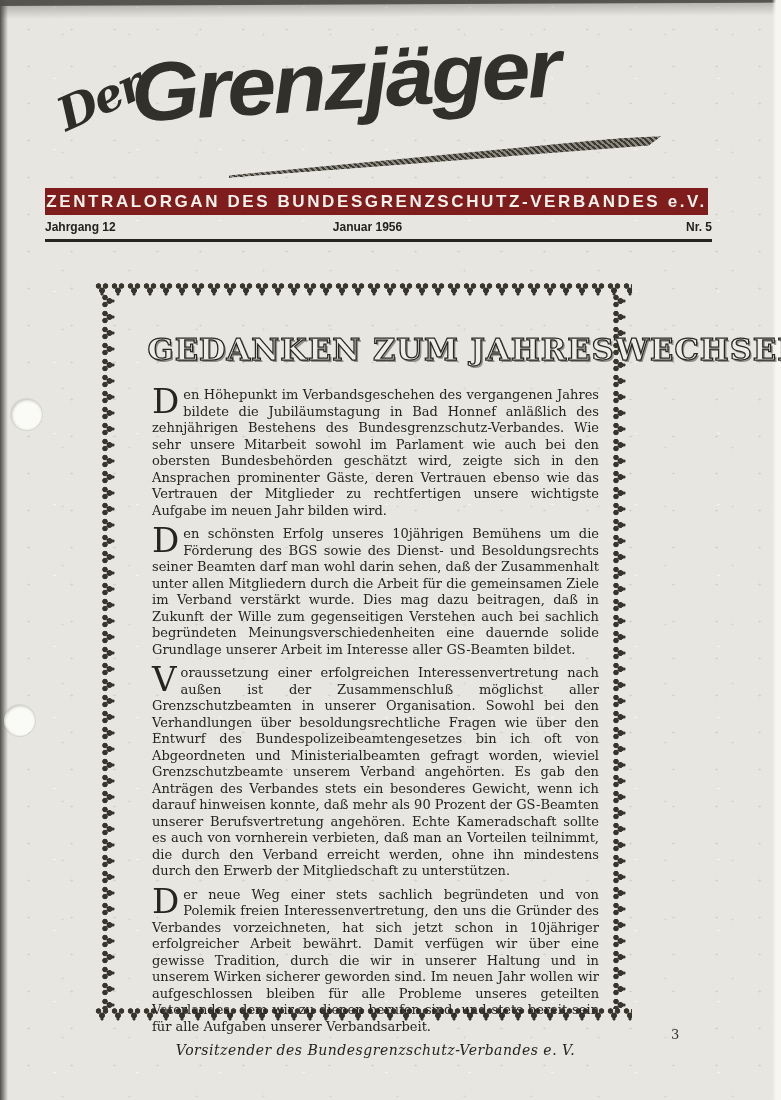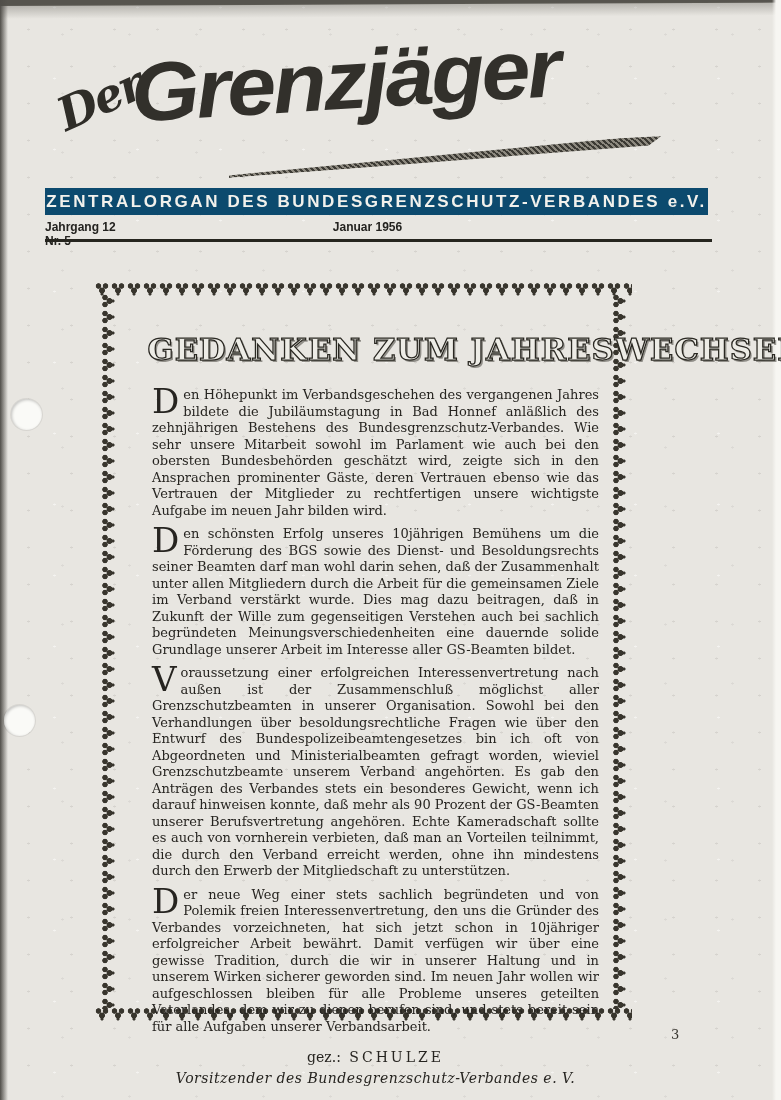--- a/index.html
+++ b/index.html
@@ -41,29 +41,29 @@
     transform:rotate(-3.5deg) scaleX(1.06);transform-origin:left top;
   }
   .logo-swoosh{
     position:absolute;left:228px;top:151px;width:434px;height:11px;
     transform:rotate(-4.2deg);
     background:repeating-linear-gradient(45deg,#3c3a34 0 2px,#8d897f 2px 4px);
     clip-path:polygon(0 78%,90% 0,100% 10%,97% 85%,0 100%);
   }
   .banner{
     position:absolute;left:45px;top:188px;width:663px;height:27px;
-    background:#0c4a6e;color:#f2f1ec;
+    background:#7f1d1d;color:#f2f1ec;
     font-family:"Liberation Sans",sans-serif;font-weight:bold;
     font-size:17px;letter-spacing:2.6px;line-height:27px;text-align:center;
     white-space:nowrap;
   }
   .info-row{
     position:absolute;left:45px;top:220px;width:667px;
     display:flex;justify-content:space-between;align-items:baseline;
-    font-family:"Liberation Sans",sans-serif;font-weight:bold;font-size:12px;color:#23221f;flex-direction:column;
+    font-family:"Liberation Sans",sans-serif;font-weight:bold;font-size:12px;color:#23221f;
   }
   .info-center{position:absolute;left:0;right:22px;text-align:center;}
   .rule{position:absolute;left:45px;top:239px;width:667px;height:3px;background:#26251f;}
 
   
   .frame{position:absolute;left:100px;top:281px;width:526px;height:740px;}
   .orn{position:absolute;--ink:#38352d;}
   .orn-h{
     left:-6px;right:-6px;height:15px;
     background-image:
@@ -147,19 +147,18 @@
       <div class="article-title">GEDANKEN ZUM JAHRESWECHSEL</div>
 
       <p class="para"><span class="dropcap">D</span><span>en Höhepunkt im Verbandsgeschehen des vergangenen Jahres bildete die Jubiläumstagung in Bad Honnef anläßlich des zehnjährigen Bestehens des Bundesgrenzschutz-Verbandes. Wie sehr unsere Mitarbeit sowohl im Parlament wie auch bei den obersten Bundesbehörden geschätzt wird, zeigte sich in den Ansprachen prominenter Gäste, deren Vertrauen ebenso wie das Vertrauen der Mitglieder zu rechtfertigen unsere wichtigste Aufgabe im neuen Jahr bilden wird.</span></p>
 
       <p class="para"><span class="dropcap">D</span><span>en schönsten Erfolg unseres 10jährigen Bemühens um die Förderung des BGS sowie des Dienst- und Besoldungsrechts seiner Beamten darf man wohl darin sehen, daß der Zusammenhalt unter allen Mitgliedern durch die Arbeit für die gemeinsamen Ziele im Verband verstärkt wurde. Dies mag dazu beitragen, daß in Zukunft der Wille zum gegenseitigen Verstehen auch bei sachlich begründeten Meinungsverschiedenheiten eine dauernde solide Grundlage unserer Arbeit im Interesse aller GS-Beamten bildet.</span></p>
 
       <p class="para"><span class="dropcap">V</span><span>oraussetzung einer erfolgreichen Interessenvertretung nach außen ist der Zusammenschluß möglichst aller Grenzschutzbeamten in unserer Organisation. Sowohl bei den Verhandlungen über besoldungsrechtliche Fragen wie über den Entwurf des Bundespolizeibeamtengesetzes bin ich oft von Abgeordneten und Ministerialbeamten gefragt worden, wieviel Grenzschutzbeamte unserem Verband angehörten. Es gab den Anträgen des Verbandes stets ein besonderes Gewicht, wenn ich darauf hinweisen konnte, daß mehr als 90 Prozent der GS-Beamten unserer Berufsvertretung angehören. Echte Kameradschaft sollte es auch von vornherein verbieten, daß man an Vorteilen teilnimmt, die durch den Verband erreicht werden, ohne ihn mindestens durch den Erwerb der Mitgliedschaft zu unterstützen.</span></p>
 
       <p class="para"><span class="dropcap">D</span><span>er neue Weg einer stets sachlich begründeten und von Polemik freien Interessenvertretung, den uns die Gründer des Verbandes vorzeichneten, hat sich jetzt schon in 10jähriger erfolgreicher Arbeit bewährt. Damit verfügen wir über eine gewisse Tradition, durch die wir in unserer Haltung und in unserem Wirken sicherer geworden sind. Im neuen Jahr wollen wir aufgeschlossen bleiben für alle Probleme unseres geteilten Vaterlandes, dem wir zu dienen berufen sind, und stets bereit sein für alle Aufgaben unserer Verbandsarbeit.</span></p>
 
-      <div class="sig"><span>gez.:</span> <span class="sig-name">SCHULZE</span></div>
       <div class="sig-role">Vorsitzender des Bundesgrenzschutz-Verbandes e. V.</div>
     </div>
   </div>
 
   <div class="page-number">3</div>
 </div>
 
 </body></html>

